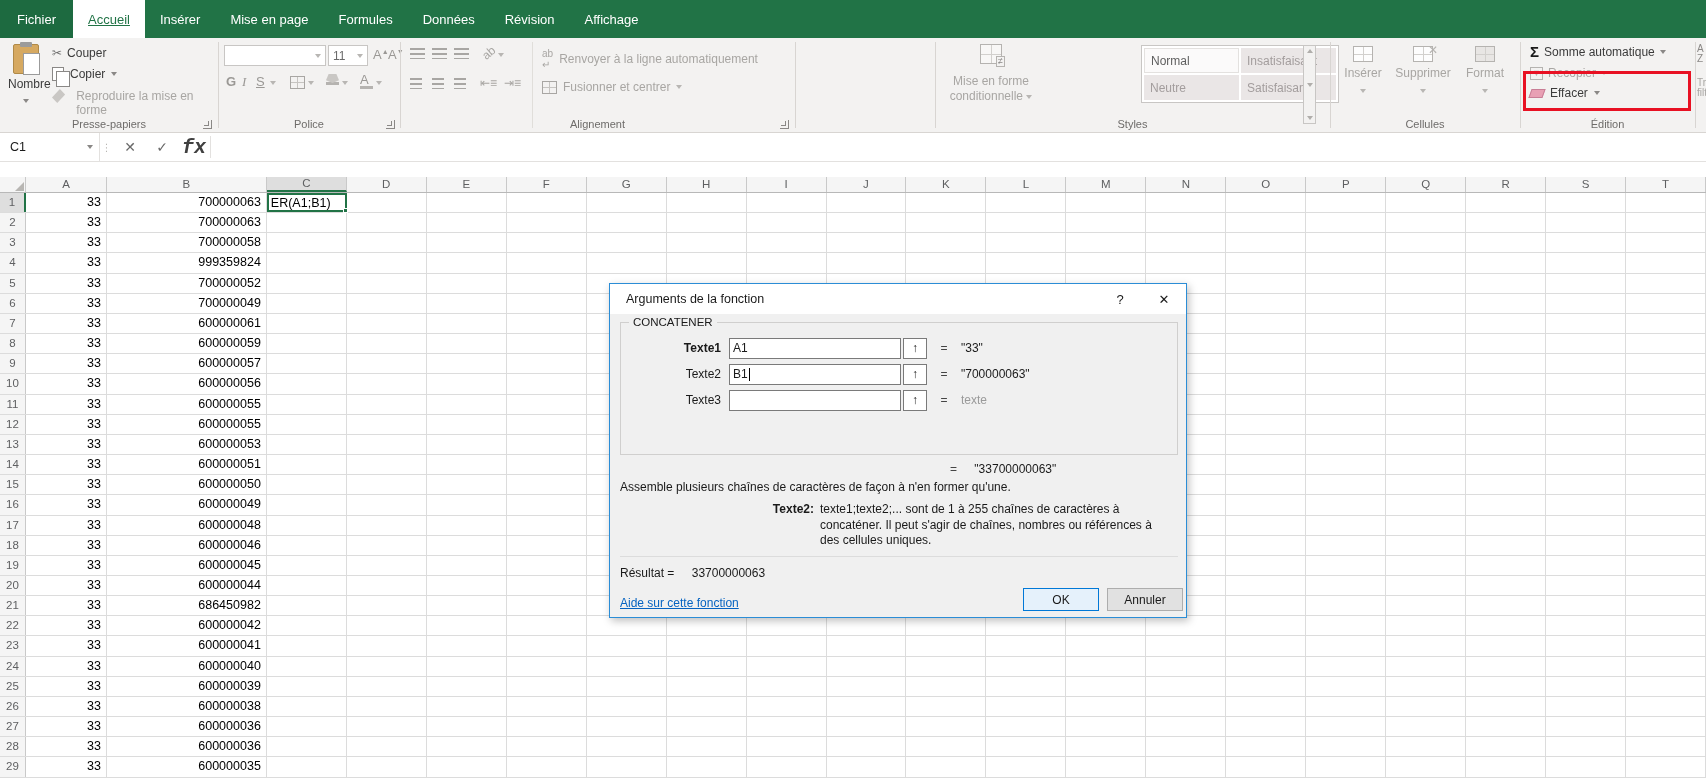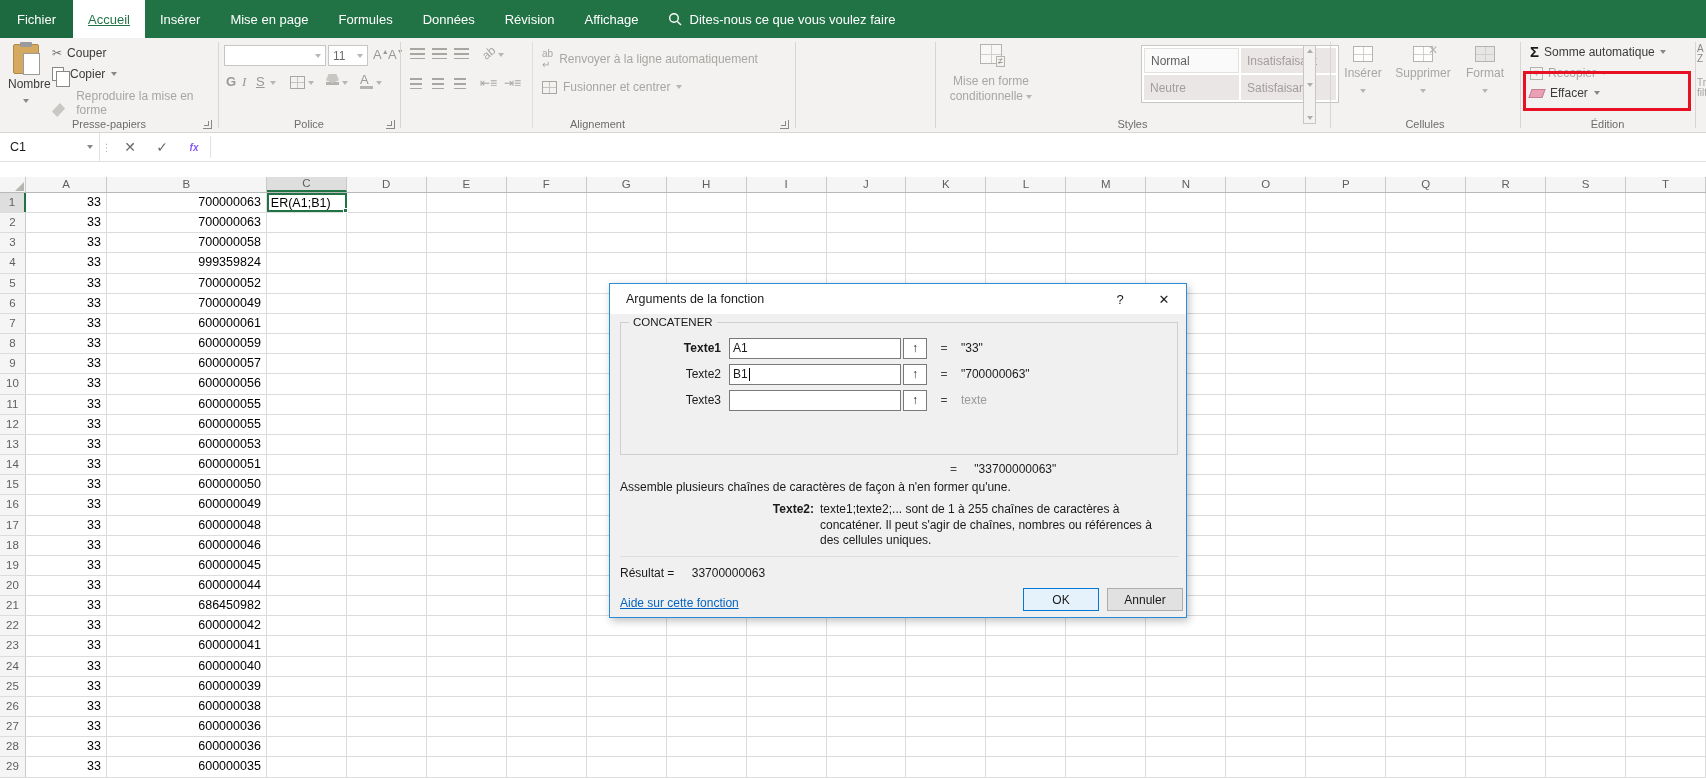--- a/index.html
+++ b/index.html
@@ -76,21 +76,21 @@
   .fill-ico { width:13px; height:13px; border:1px solid #b5b3b0; color:#b5b3b0; font-size:9px; line-height:11px; text-align:center; }
   .eraser-ico { width:14px; height:9px; background:#e8a0b4; border:1px solid #c87d95; transform:skewX(-20deg); }
   .redbox { position:absolute; left:1523px; top:33px; width:168px; height:40px; border:3px solid #e81123; z-index:30; }
   .az-frag { position:absolute; left:1697px; top:6px; width:9px; overflow:hidden; font-size:10px; color:#8a8886; line-height:10px; }
 
   
   .fbar { position:absolute; left:0; top:133px; width:1706px; height:29px; background:#fff; border-bottom:1px solid #e3e1df; display:flex; align-items:stretch; }
   .namebox { width:100px; border-right:1px solid #e3e1df; display:flex; align-items:center; justify-content:space-between; padding:0 6px 0 10px; font-size:12.5px; color:#1a1a1a; }
   .fbar-dots { width:14px; display:flex; align-items:center; justify-content:center; color:#b8b6b3; font-size:10px; letter-spacing:1px; }
   .fbar-btn { width:32px; display:flex; align-items:center; justify-content:center; font-size:14px; color:#696969; }
-  .fx { font-style:italic; font-family:Liberation Sans, sans-serif; color:#8b5cf6; font-weight:bold; font-size:10px; }
+  .fx { font-style:italic; font-family:Liberation Mono, monospace; color:#404040; font-weight:bold; font-size:20px; }
   .fbar-div { width:1px; background:#e3e1df; margin:3px 0; }
   .ftext { flex:1; display:flex; align-items:center; padding-left:12px; font-size:12.5px; font-weight:600; color:#000; }
 
   
   .sheet { position:absolute; left:0; top:177px; width:1706px; height:601px; background:#fff; overflow:hidden; }
   .colrow { display:flex; height:16px; border-bottom:1px solid #b8b8b8; background:#f5f5f5; }
   .corner { width:26px; border-right:1px solid #c9c9c9; position:relative; background:#f5f5f5; }
   .corner:after { content:""; position:absolute; right:1px; bottom:1px; width:0; height:0; border-left:9px solid transparent; border-bottom:9px solid #b8b6b3; }
   .colh { border-right:1px solid #c9c9c9; font-size:11.5px; color:#5f6062; text-align:center; line-height:15px; }
   .colh.sel { background:#dedede; border-bottom:2px solid #217346; line-height:13px; }
@@ -138,47 +138,40 @@
 
   <div class="tabbar">
     <div class="tab file">Fichier</div>
     <div class="tab active">Accueil</div>
     <div class="tab">Insérer</div>
     <div class="tab">Mise en page</div>
     <div class="tab">Formules</div>
     <div class="tab">Données</div>
     <div class="tab">Révision</div>
     <div class="tab">Affichage</div>
-    <div class="searchbox">
-      <svg width="14" height="14" viewBox="0 0 14 14">
-          <circle cx="6" cy="6" r="4.3" fill="none" stroke="#fff" stroke-width="1.4"></circle>
-          <line x1="9.4" y1="9.4" x2="13" y2="13" stroke="#fff" stroke-width="1.4"></line>
-        </svg>
-      <span>Dites-nous ce que vous voulez faire</span>
-    </div>
   </div>
 
   <div class="ribbon">
 
     <div class="grp" style="left:0;width:218px">
       <div style="position:absolute;left:8px;top:6px;width:36px;text-align:center">
         <div class="paste-ico" style="margin:0 auto"></div>
         <div class="btxt" style="margin-top:3px">Nombre</div>
         <span class="caret"></span>
       </div>
       <div style="position:absolute;left:52px;top:8px;display:flex;align-items:center;gap:5px">
         <span style="font-size:12px;color:#6a6a6a">✂</span>
         <span class="btxt">Couper</span>
       </div>
       <div style="position:absolute;left:52px;top:29px;display:flex;align-items:center;gap:6px">
         <span class="copy-ico"></span>
         <span class="btxt">Copier</span>
         <span class="caret"></span>
       </div>
-      <div style="position:absolute;left:52px;top:51px;display:flex;align-items:flex-end;gap:11px">
+      <div style="position:absolute;left:52px;top:51px;display:flex;align-items:flex-start;gap:11px">
         <span class="brush-ico"></span>
         <span class="gtxt">Reproduire la mise en forme</span>
       </div>
       <div class="glabel">Presse-papiers</div>
       <div class="launcher" style="left:203px"></div>
     </div>
     <div class="gdiv" style="left:218px"></div>
 
     <div class="grp" style="left:218px;width:182px">
       <div class="combo" style="position:absolute;left:6px;top:7px;width:102px">

